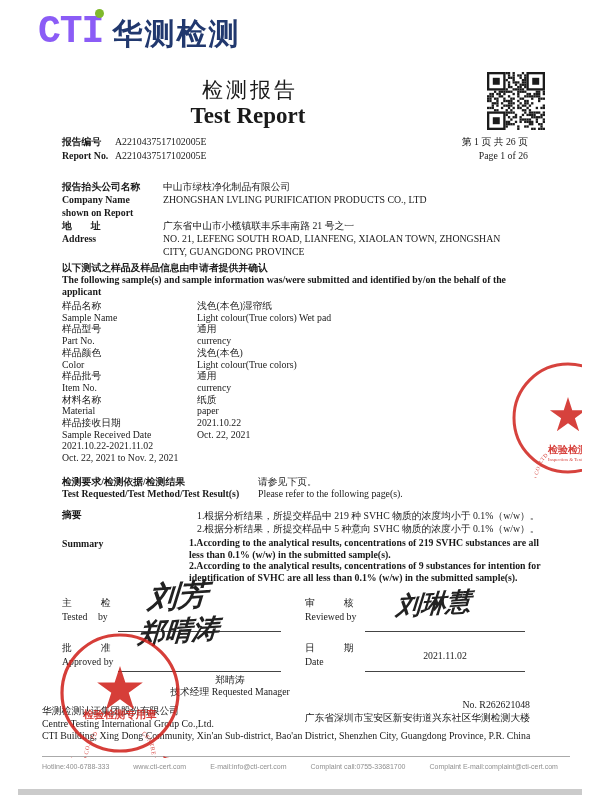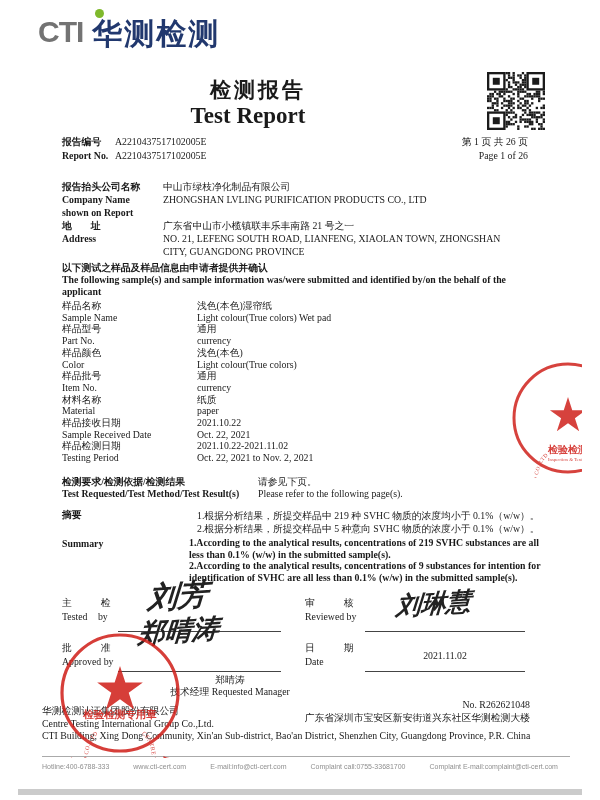--- a/index.html
+++ b/index.html
@@ -1,25 +1,25 @@
 <!DOCTYPE html>
 <html><head>
 <meta charset="utf-8">
 <style>
   html,body{margin:0;padding:0;background:#ffffff;}
   #page{position:relative;width:600px;height:800px;background:#ffffff;overflow:hidden;
         font-family:"Liberation Serif","DejaVu Serif",serif;color:#1a1a1a;font-size:9.8px;line-height:11.7px;}
   .abs{position:absolute;}
   
   .logo{position:absolute;left:38px;top:13px;display:flex;align-items:flex-end;}
-  .logo-cti{font-family:Liberation Sans, sans-serif;font-weight:bold;font-size:30px;line-height:38px;letter-spacing:-1px;color:#737373;position:relative;}
+  .logo-cti{font-family:Liberation Mono, monospace;font-weight:bold;font-size:38px;line-height:38px;letter-spacing:-1px;color:#8b5cf6;position:relative;}
   .logo-dot{position:absolute;left:57px;top:-4px;width:9px;height:9px;border-radius:50%;background:#7fb92c;}
   .logo-cn{font-family:"Liberation Sans","DejaVu Sans",sans-serif;font-weight:bold;font-size:30px;line-height:34px;color:#21386e;margin-left:9px;letter-spacing:2px;}
   
-  .title-cn{position:absolute;left:0;top:78px;width:500px;text-align:center;font-weight:bold;font-size:21px;line-height:24px;letter-spacing:3px;padding-left:8px;}
+  .title-cn{position:absolute;left:0;top:78px;width:500px;text-align:center;font-weight:normal;font-size:21px;line-height:24px;letter-spacing:3px;}
   .title-en{position:absolute;left:0;top:103px;width:496px;text-align:center;font-weight:bold;font-size:23px;line-height:26px;}
   
   .repno-labels{position:absolute;left:62px;top:135px;line-height:13.5px;font-weight:bold;}
   .repno-values{position:absolute;left:115px;top:135px;line-height:13.5px;}
   .page-info{position:absolute;right:72px;top:135px;text-align:right;line-height:13.5px;}
   
   .company{position:absolute;left:62px;top:181px;width:492px;}
   .crow{display:flex;}
   .crow .lcol{width:101px;font-weight:bold;line-height:12.8px;}
   .crow .vcol{flex:1;line-height:12.8px;}
@@ -392,24 +392,20 @@
       <div class="lcol">
           <div>样品接收日期</div>
           <div>Sample Received Date</div>
         </div>
       <div class="vcol">
           <div>2021.10.22</div>
           <div>Oct. 22, 2021</div>
         </div>
     </div>
     <div class="srow">
-      <div class="lcol">
-          <div>样品检测日期</div>
-          <div>Testing Period</div>
-        </div>
       <div class="vcol">
           <div>2021.10.22-2021.11.02</div>
           <div>Oct. 22, 2021 to Nov. 2, 2021</div>
         </div>
     </div>
   </div>
 
   <div class="request">
     <div class="lcol">
       <div>检测要求/检测依据/检测结果</div>

